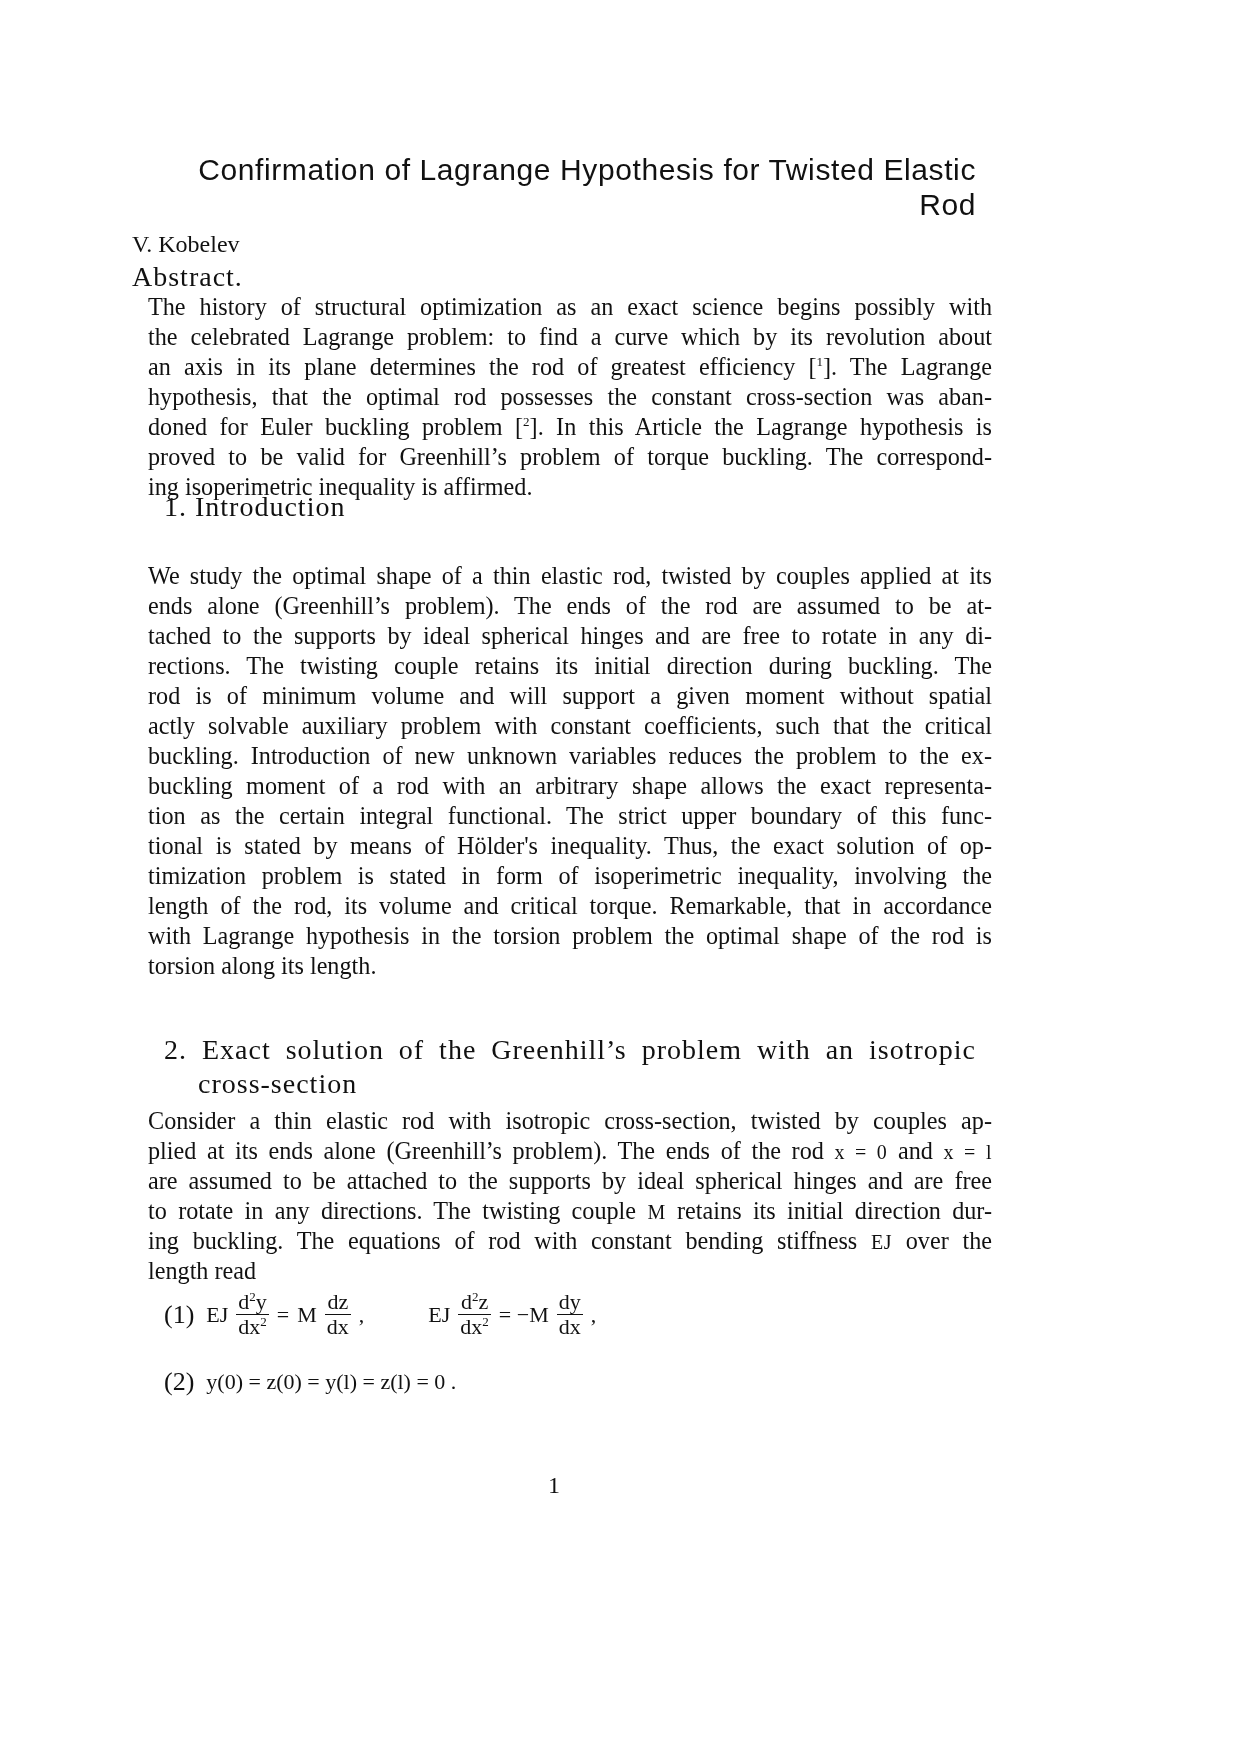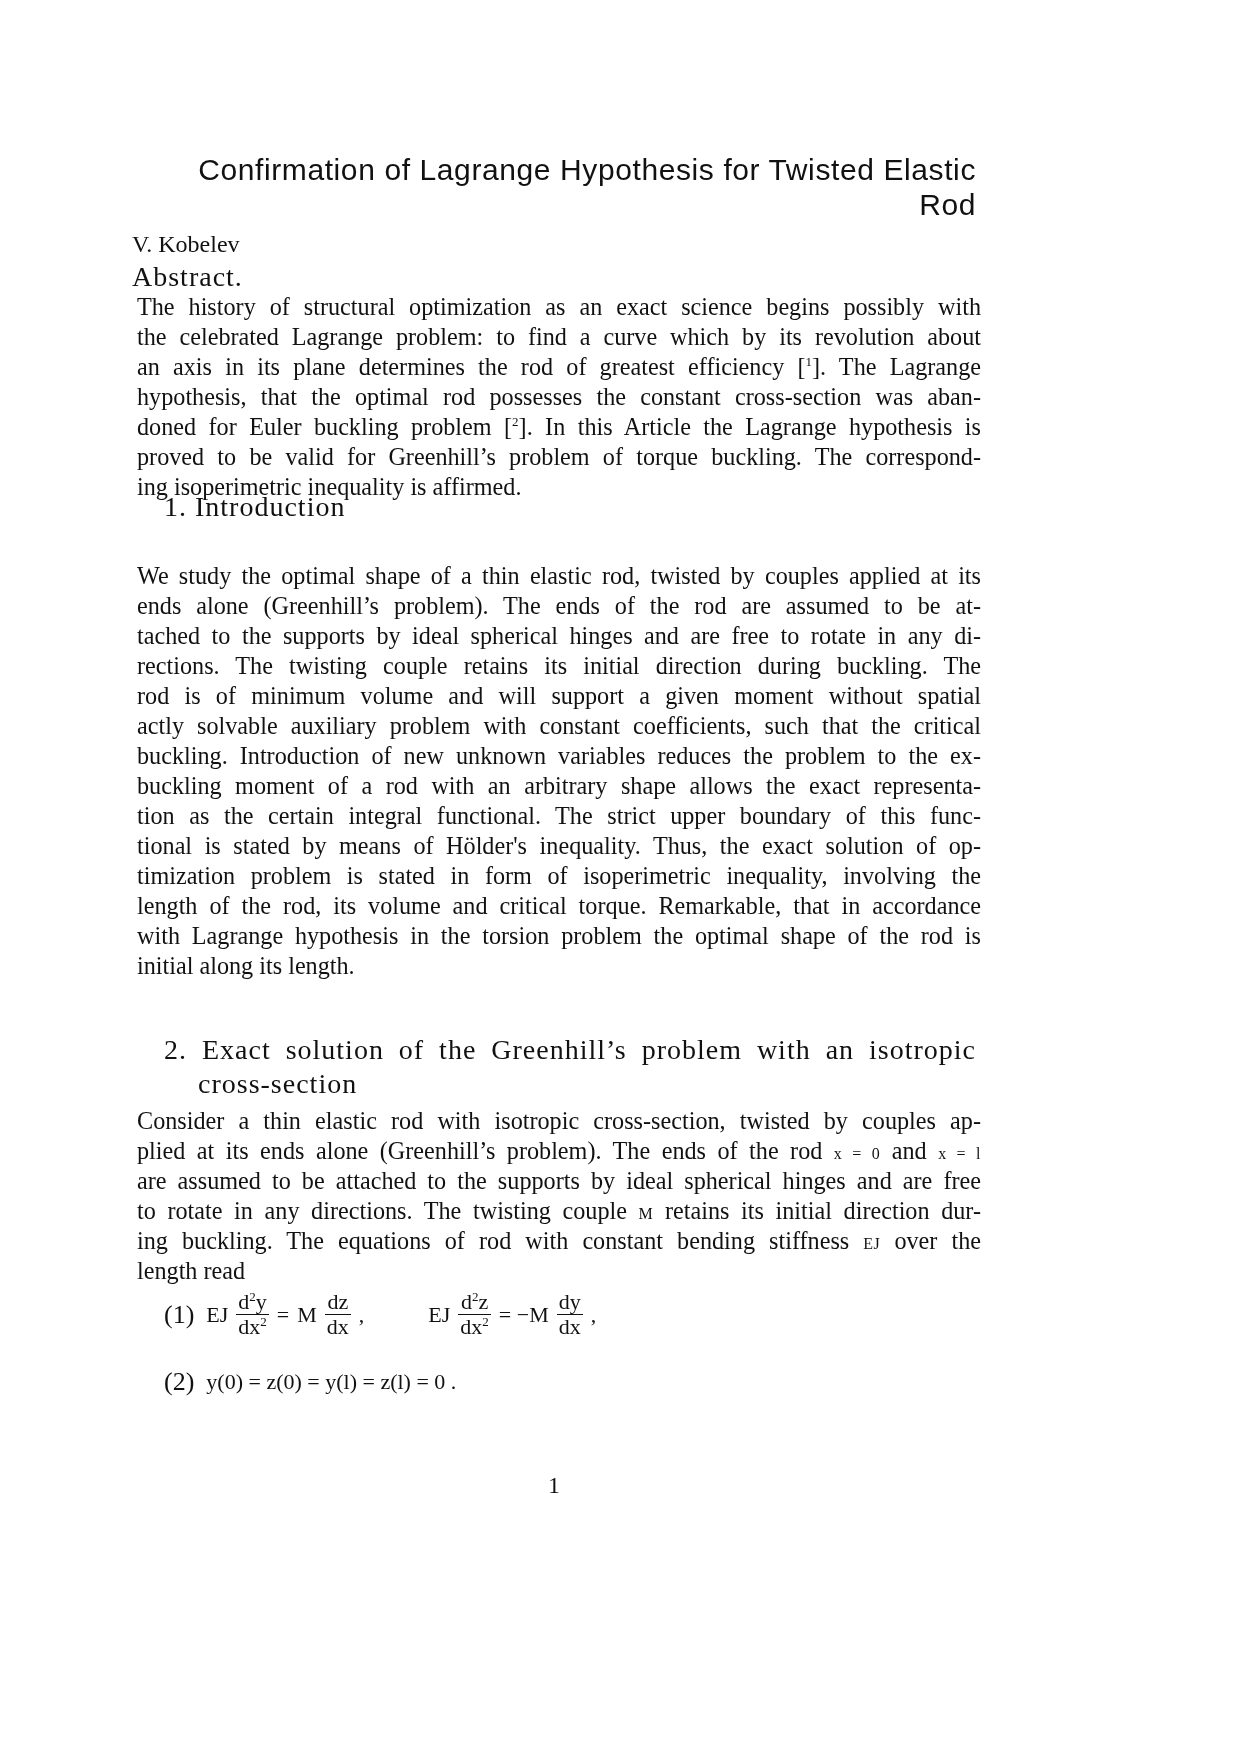--- a/index.html
+++ b/index.html
@@ -18,35 +18,35 @@
   }
   .author {
     position: absolute; left: 0; top: 229px; width: 844px;
     text-align: left; font-size: 24px; line-height: 30px;
   }
   .abstract-label {
     position: absolute; left: 0; top: 262px;
     font-size: 28px; line-height: 30px; letter-spacing: 1px;
   }
   .para {
-    position: absolute; left: 5px; width: 844px;
+    position: absolute; left: 16px; width: 844px;
     font-size: 24.2px; line-height: 30px;
     text-align: justify; margin: 0; font-family: Liberation Serif, serif;
   }
   .para .ln { display: block; text-align: justify; text-align-last: justify; white-space: nowrap; height: 30px; }
   .para .ln.last { text-align-last: left; }
   .heading {
     position: absolute; left: 32px; width: 812px;
     font-size: 28px; line-height: 34px; letter-spacing: 1px;
     font-weight: normal; margin: 0;
   }
   .heading .ln { display: block; text-align: justify; text-align-last: justify; white-space: nowrap; }
   .heading .ln.last { text-align-last: left; padding-left: 34px; }
   sup { font-size: 13px; vertical-align: 9px; line-height: 0; }
-  .mathinline { font-size: 16px; letter-spacing: 0.5px; }
+  .mathinline { font-size: 20px; letter-spacing: 0.5px; }
 
   .eq { position: absolute; left: 32px; font-size: 24px; display: flex; align-items: center; }
   .eq .num { font-size: 26px; margin-right: 8px; }
   .eq .sym { font-size: 22px; margin: 0 4px; }
   .frac { display: inline-flex; flex-direction: column; align-items: center; margin: 0 4px; font-size: 22px; }
   .frac .n, .frac .d { line-height: 24px; padding: 0 2px; }
   .frac .bar { width: 100%; border-top: 1.5px solid #111; }
   .frac sup { font-size: 13px; vertical-align: 8px; }
   .gap { display: inline-block; width: 56px; }
 
@@ -90,21 +90,21 @@
     <span class="ln">rections. The twisting couple retains its initial direction during buckling. The</span>
     <span class="ln">rod is of minimum volume and will support a given moment without spatial</span>
     <span class="ln">actly solvable auxiliary problem with constant coefficients, such that the critical</span>
     <span class="ln">buckling. Introduction of new unknown variables reduces the problem to the ex-</span>
     <span class="ln">buckling moment of a rod with an arbitrary shape allows the exact representa-</span>
     <span class="ln">tion as the certain integral functional. The strict upper boundary of this func-</span>
     <span class="ln">tional is stated by means of Hölder's inequality. Thus, the exact solution of op-</span>
     <span class="ln">timization problem is stated in form of isoperimetric inequality, involving the</span>
     <span class="ln">length of the rod, its volume and critical torque. Remarkable, that in accordance</span>
     <span class="ln">with Lagrange hypothesis in the torsion problem the optimal shape of the rod is</span>
-    <span class="ln last">initial along its length.</span>
+    <span class="ln last">torsion along its length.</span>
   </div>
 
   <h2 class="heading" style="top:1033px">
     <span class="ln">2. Exact solution of the Greenhill’s problem with an isotropic</span>
     <span class="ln last">cross-section</span>
   </h2>
 
   <div class="para" style="top:1106px">
     <span class="ln">Consider a thin elastic rod with isotropic cross-section, twisted by couples ap-</span>
     <span class="ln"><span>plied at its ends alone (Greenhill’s problem). The ends of the rod </span><span class="mathinline">x = 0</span><span> and </span><span class="mathinline">x = l</span></span>

